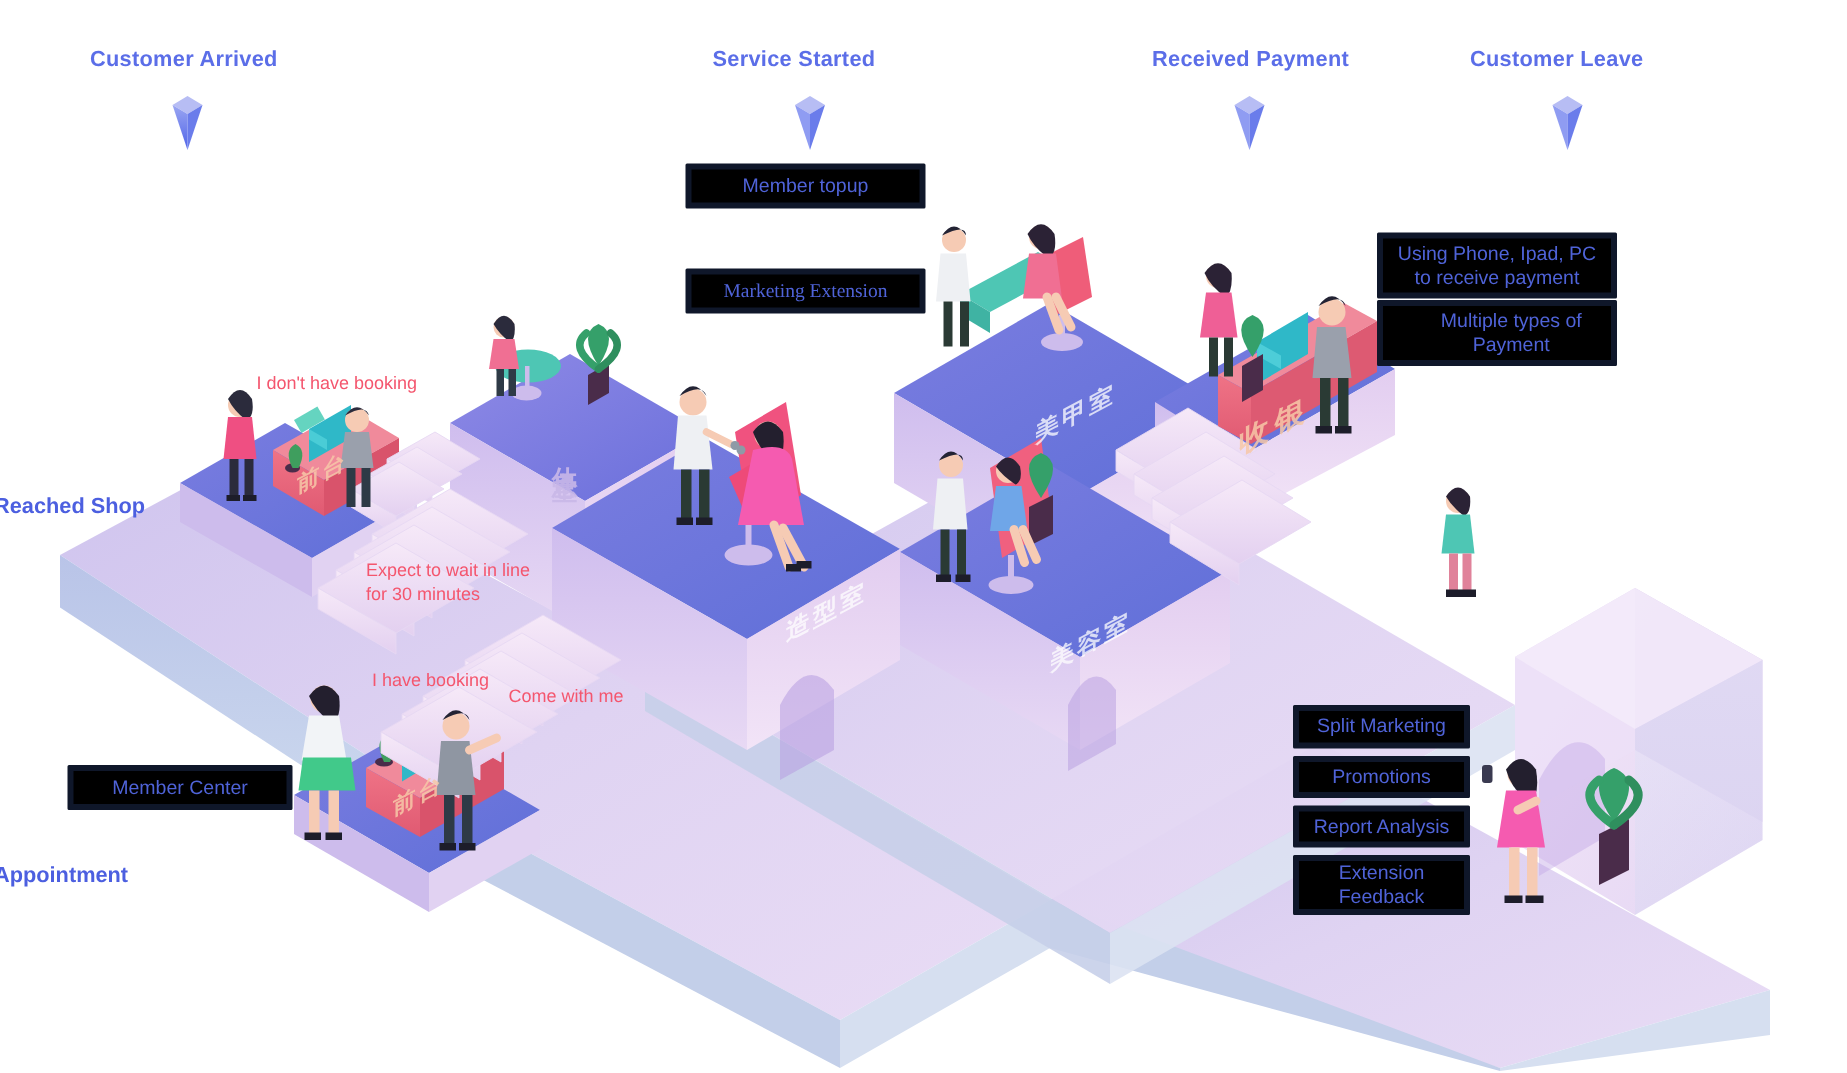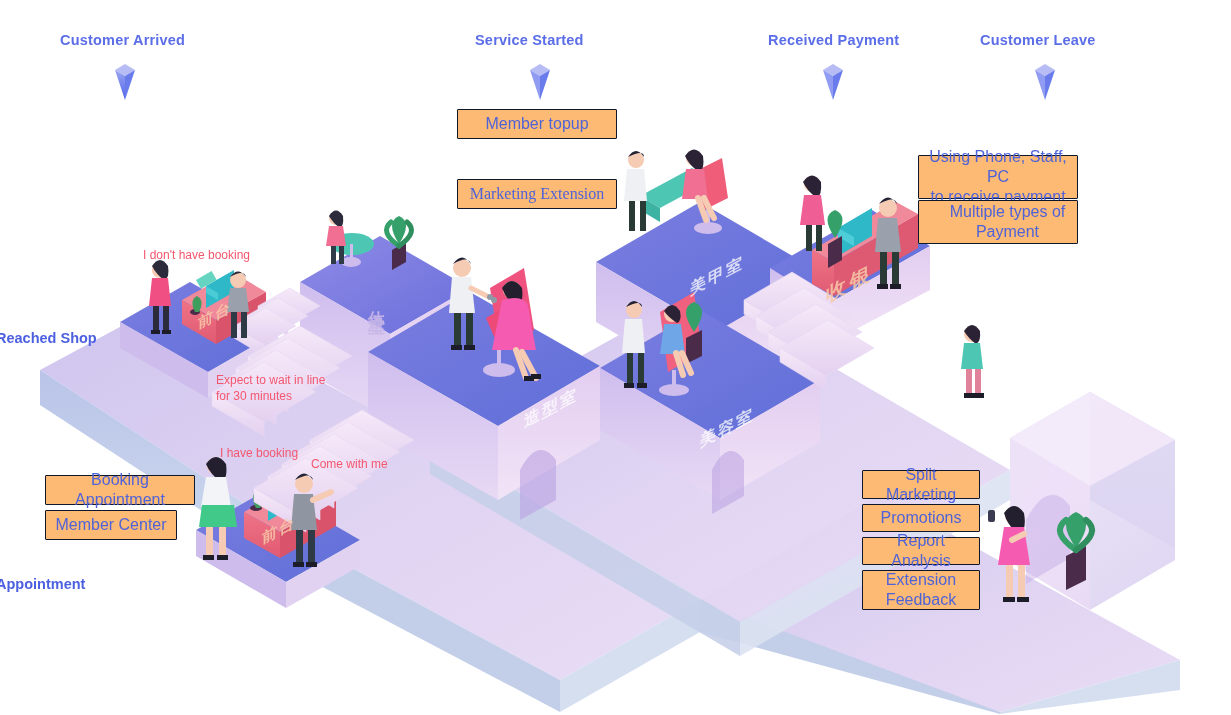--- a/index.html
+++ b/index.html
@@ -21,31 +21,32 @@
   .pin{margin:14px auto 0;width:28px;height:40px;position:relative;}
 
   
   .edge-lbl{
     position:absolute;font-size:14.5px;font-weight:bold;color:#4c5fe0;
     white-space:nowrap;
   }
 
   
   .card{
-    position:absolute;background:#fdba74;border:1px solid #0f172a;
-    color:#4f63d8;font-size:16px;text-align:center;
+    position:absolute;background:#000000;border:4px solid #0f172a;
+    color:#4f63d8;font-size:13px;text-align:center;
     display:flex;align-items:center;justify-content:center;
     line-height:1.25;box-sizing:border-box;padding:3px 6px;
     border-radius:1px;
   }
 
   
   .note{
     position:absolute;color:#f4566e;font-size:12px;line-height:1.3;
     white-space:pre-line;
+    margin-left:28px;
   }
 
   
   .sign{position:absolute;color:#ffffff;opacity:.85;font-weight:bold;}
   .sign-v{writing-mode:vertical-rl;font-size:17px;letter-spacing:3px;
           color:#c9b8e8;opacity:.9;}
   .sign-iso{font-size:16px;letter-spacing:2px;color:#ffffff;opacity:.75;}
   .counter-sign{position:absolute;color:#f7c8a8;font-size:15px;font-weight:bold;letter-spacing:2px;opacity:.85;}
   .counter-sign.big{font-size:20px;letter-spacing:4px;}
 
@@ -477,27 +478,26 @@
         </svg>
     </div>
   </div>
 
   <div class="edge-lbl" style="left:-4px;top:330px;">Reached Shop</div>
   <div class="edge-lbl" style="left:-4px;top:576px;">Appointment</div>
 
   <div class="card" style="left:457px;top:109px;width:160px;height:30px;">Member topup</div>
   <div class="card" style="left:457px;top:179px;width:160px;height:30px;font-family:Liberation Serif, serif;">Marketing Extension</div>
 
-  <div class="card" style="left:918px;top:155px;width:160px;height:44px;white-space:pre-line;">Using Phone, Staff, PC
+  <div class="card" style="left:918px;top:155px;width:160px;height:44px;white-space:pre-line;">Using Phone, Ipad, PC
 to receive payment</div>
   <div class="card" style="left:918px;top:200px;width:160px;height:44px;white-space:pre-line;padding-left:25px;">Multiple types of
 Payment</div>
 
-  <div class="card" style="left:45px;top:475px;width:150px;height:30px;">Booking Appointment</div>
-  <div class="card" style="left:45px;top:510px;width:132px;height:30px;">Member Center</div>
+  <div class="card" style="left:45px;top:510px;width:150px;height:30px;">Member Center</div>
 
   <div class="card" style="left:862px;top:470px;width:118px;height:29px;">Split Marketing</div>
   <div class="card" style="left:862px;top:504px;width:118px;height:28px;">Promotions</div>
   <div class="card" style="left:862px;top:537px;width:118px;height:28px;">Report Analysis</div>
   <div class="card" style="left:862px;top:570px;width:118px;height:40px;white-space:pre-line;">Extension
 Feedback</div>
 
   <div class="note" style="left:143px;top:248px;">I don't have booking</div>
   <div class="note" style="left:216px;top:373px;">Expect to wait in line
 for 30 minutes</div>

